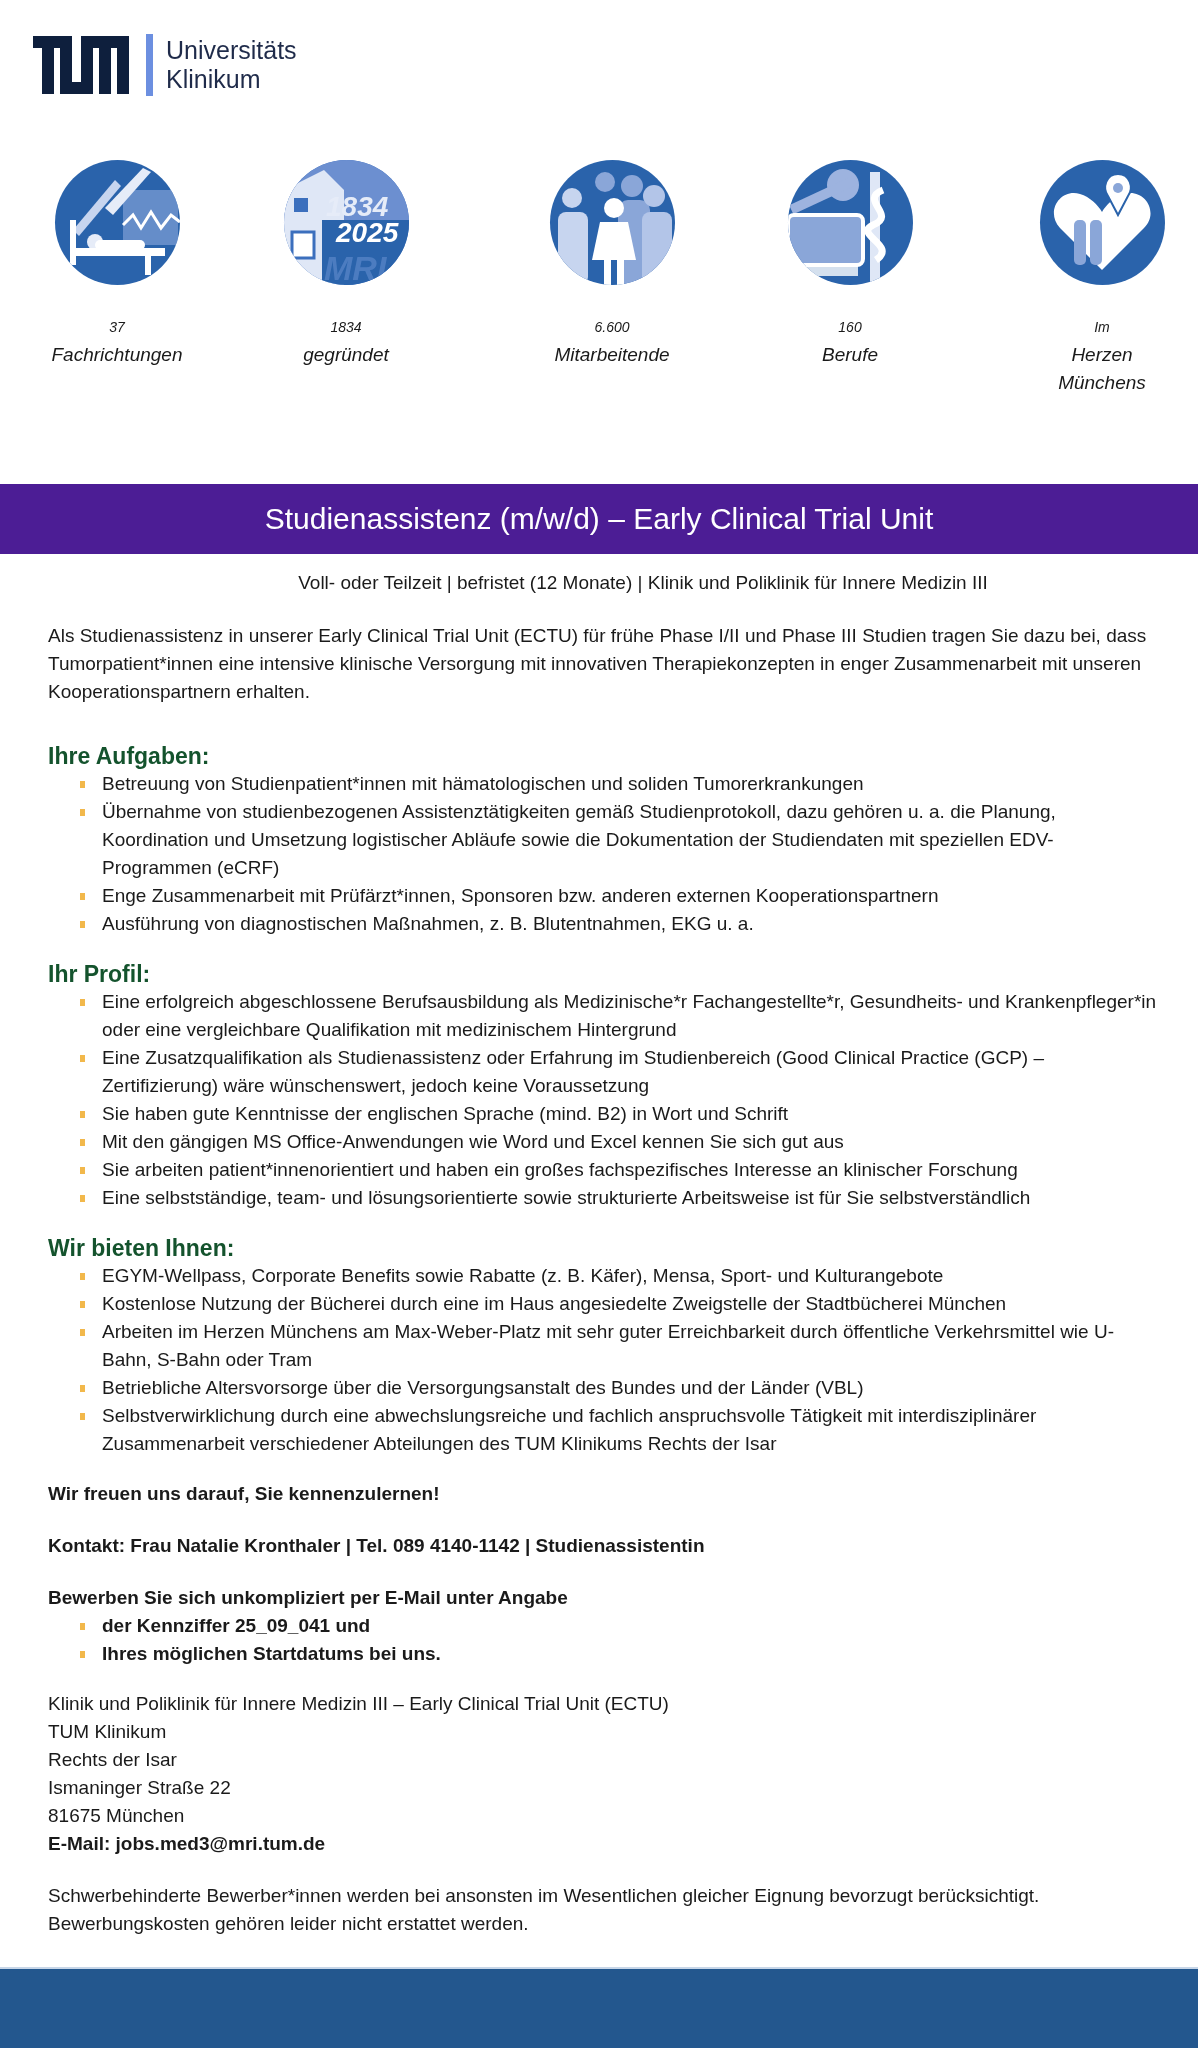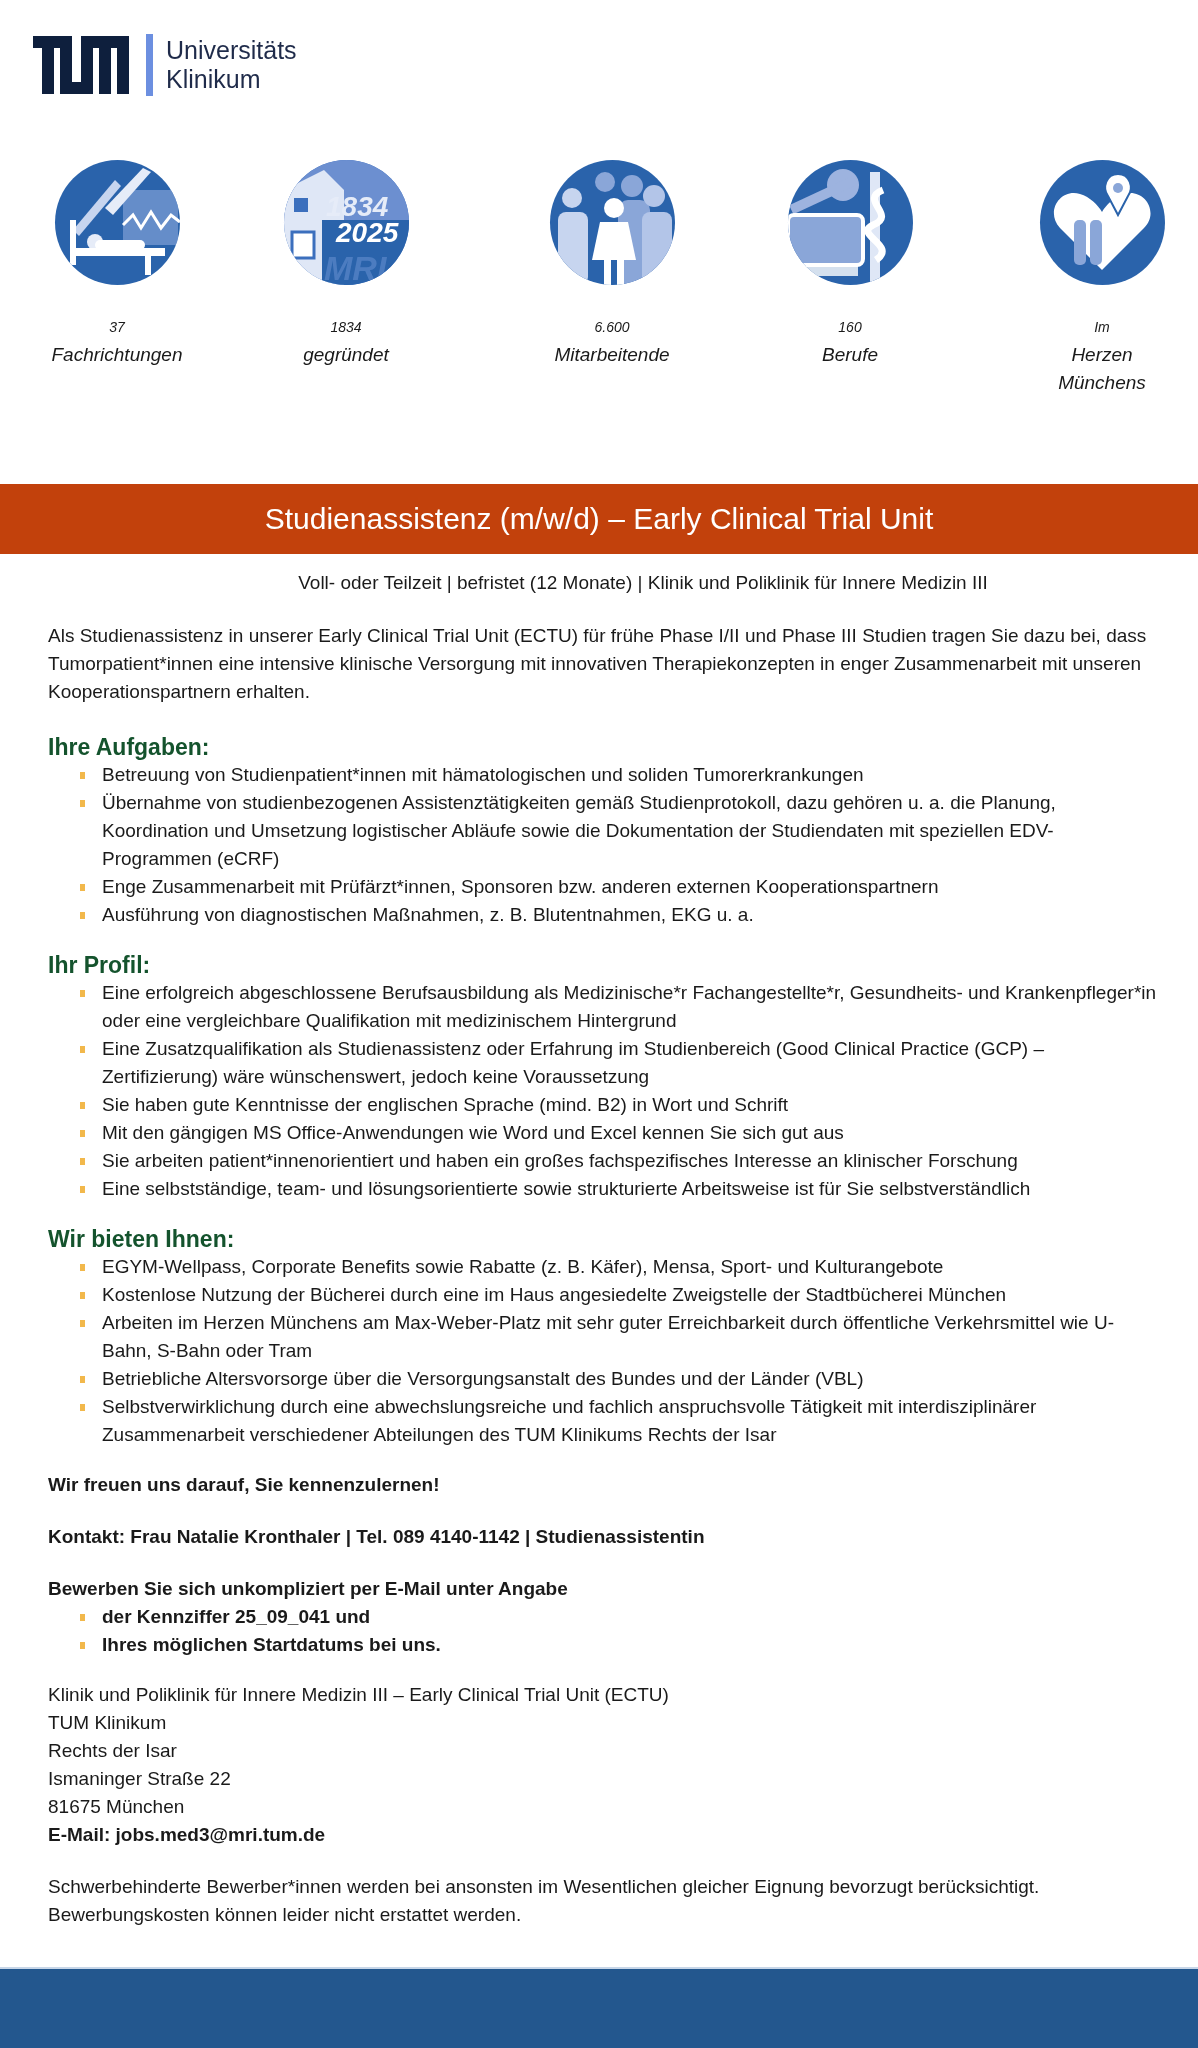--- a/index.html
+++ b/index.html
@@ -14,27 +14,27 @@
 
   
   .stats { position: absolute; top: 160px; left: 0; width: 1198px; height: 240px; }
   .stat { position: absolute; top: 0; width: 220px; text-align: center; font-style: italic; }
   .stat .circle { width: 125px; height: 125px; border-radius: 50%; background: #2a63ab; margin: 0 auto; overflow: hidden; position: relative; }
   .stat .circle svg { width: 125px; height: 125px; display: block; }
   .stat .value { margin-top: 28px; font-size: 14px; line-height: 28px; color: #1a1a1a; }
   .stat .label { font-size: 19px; line-height: 28px; color: #1a1a1a; }
 
   
-  .banner { position: absolute; top: 484px; left: 0; width: 1198px; height: 70px; background: #c2410c; display: flex; align-items: center; justify-content: center; }
+  .banner { position: absolute; top: 484px; left: 0; width: 1198px; height: 70px; background: #4c1d95; display: flex; align-items: center; justify-content: center; }
   .banner h1 { font-weight: normal; font-size: 30px; color: #ffffff; letter-spacing: 0; }
 
   .subline { position: absolute; top: 572px; left: 0; width: 1198px; text-align: center; font-size: 19px; color: #1a1a1a; margin-left: 44px; }
 
   .content { position: absolute; top: 622px; left: 48px; width: 1110px; font-size: 19px; line-height: 28px; color: #1a1a1a; }
-  .intro { margin-bottom: 27px; }
+  .intro { margin-bottom: 36px; }
   .section-title { color: #14532d; font-weight: bold; font-size: 23px; line-height: 28px; margin-top: 2px; }
   ul.bullets { list-style: none; margin-left: 30px; margin-bottom: 22px; }
   ul.bullets li { position: relative; padding-left: 24px; }
   ul.bullets li::before { content: ""; position: absolute; left: 2px; top: 11px; width: 5px; height: 7px; background: #f2b84b; }
   .bold { font-weight: bold; }
   .para-gap { margin-bottom: 24px; }
   .address div { line-height: 28px; }
   .footnote { margin-top: 24px; }
 
   .footer-bar { position: absolute; left: 0; top: 1967px; width: 1198px; height: 81px; background: #23578e; border-top: 2px solid #c7d6e8; }
@@ -199,17 +199,17 @@
     <div>Rechts der Isar</div>
     <div>Ismaninger Straße 22</div>
     <div>81675 München</div>
     <div class="bold">
       <span>E-Mail: </span><span>jobs.med3@mri.tum.de</span>
     </div>
   </div>
 
   <div class="footnote">
     <div>Schwerbehinderte Bewerber*innen werden bei ansonsten im Wesentlichen gleicher Eignung bevorzugt berücksichtigt.</div>
-    <div>Bewerbungskosten können leider nicht erstattet werden.</div>
+    <div>Bewerbungskosten gehören leider nicht erstattet werden.</div>
   </div>
 </div>
 
 <div class="footer-bar"></div>
 
 </body></html>

